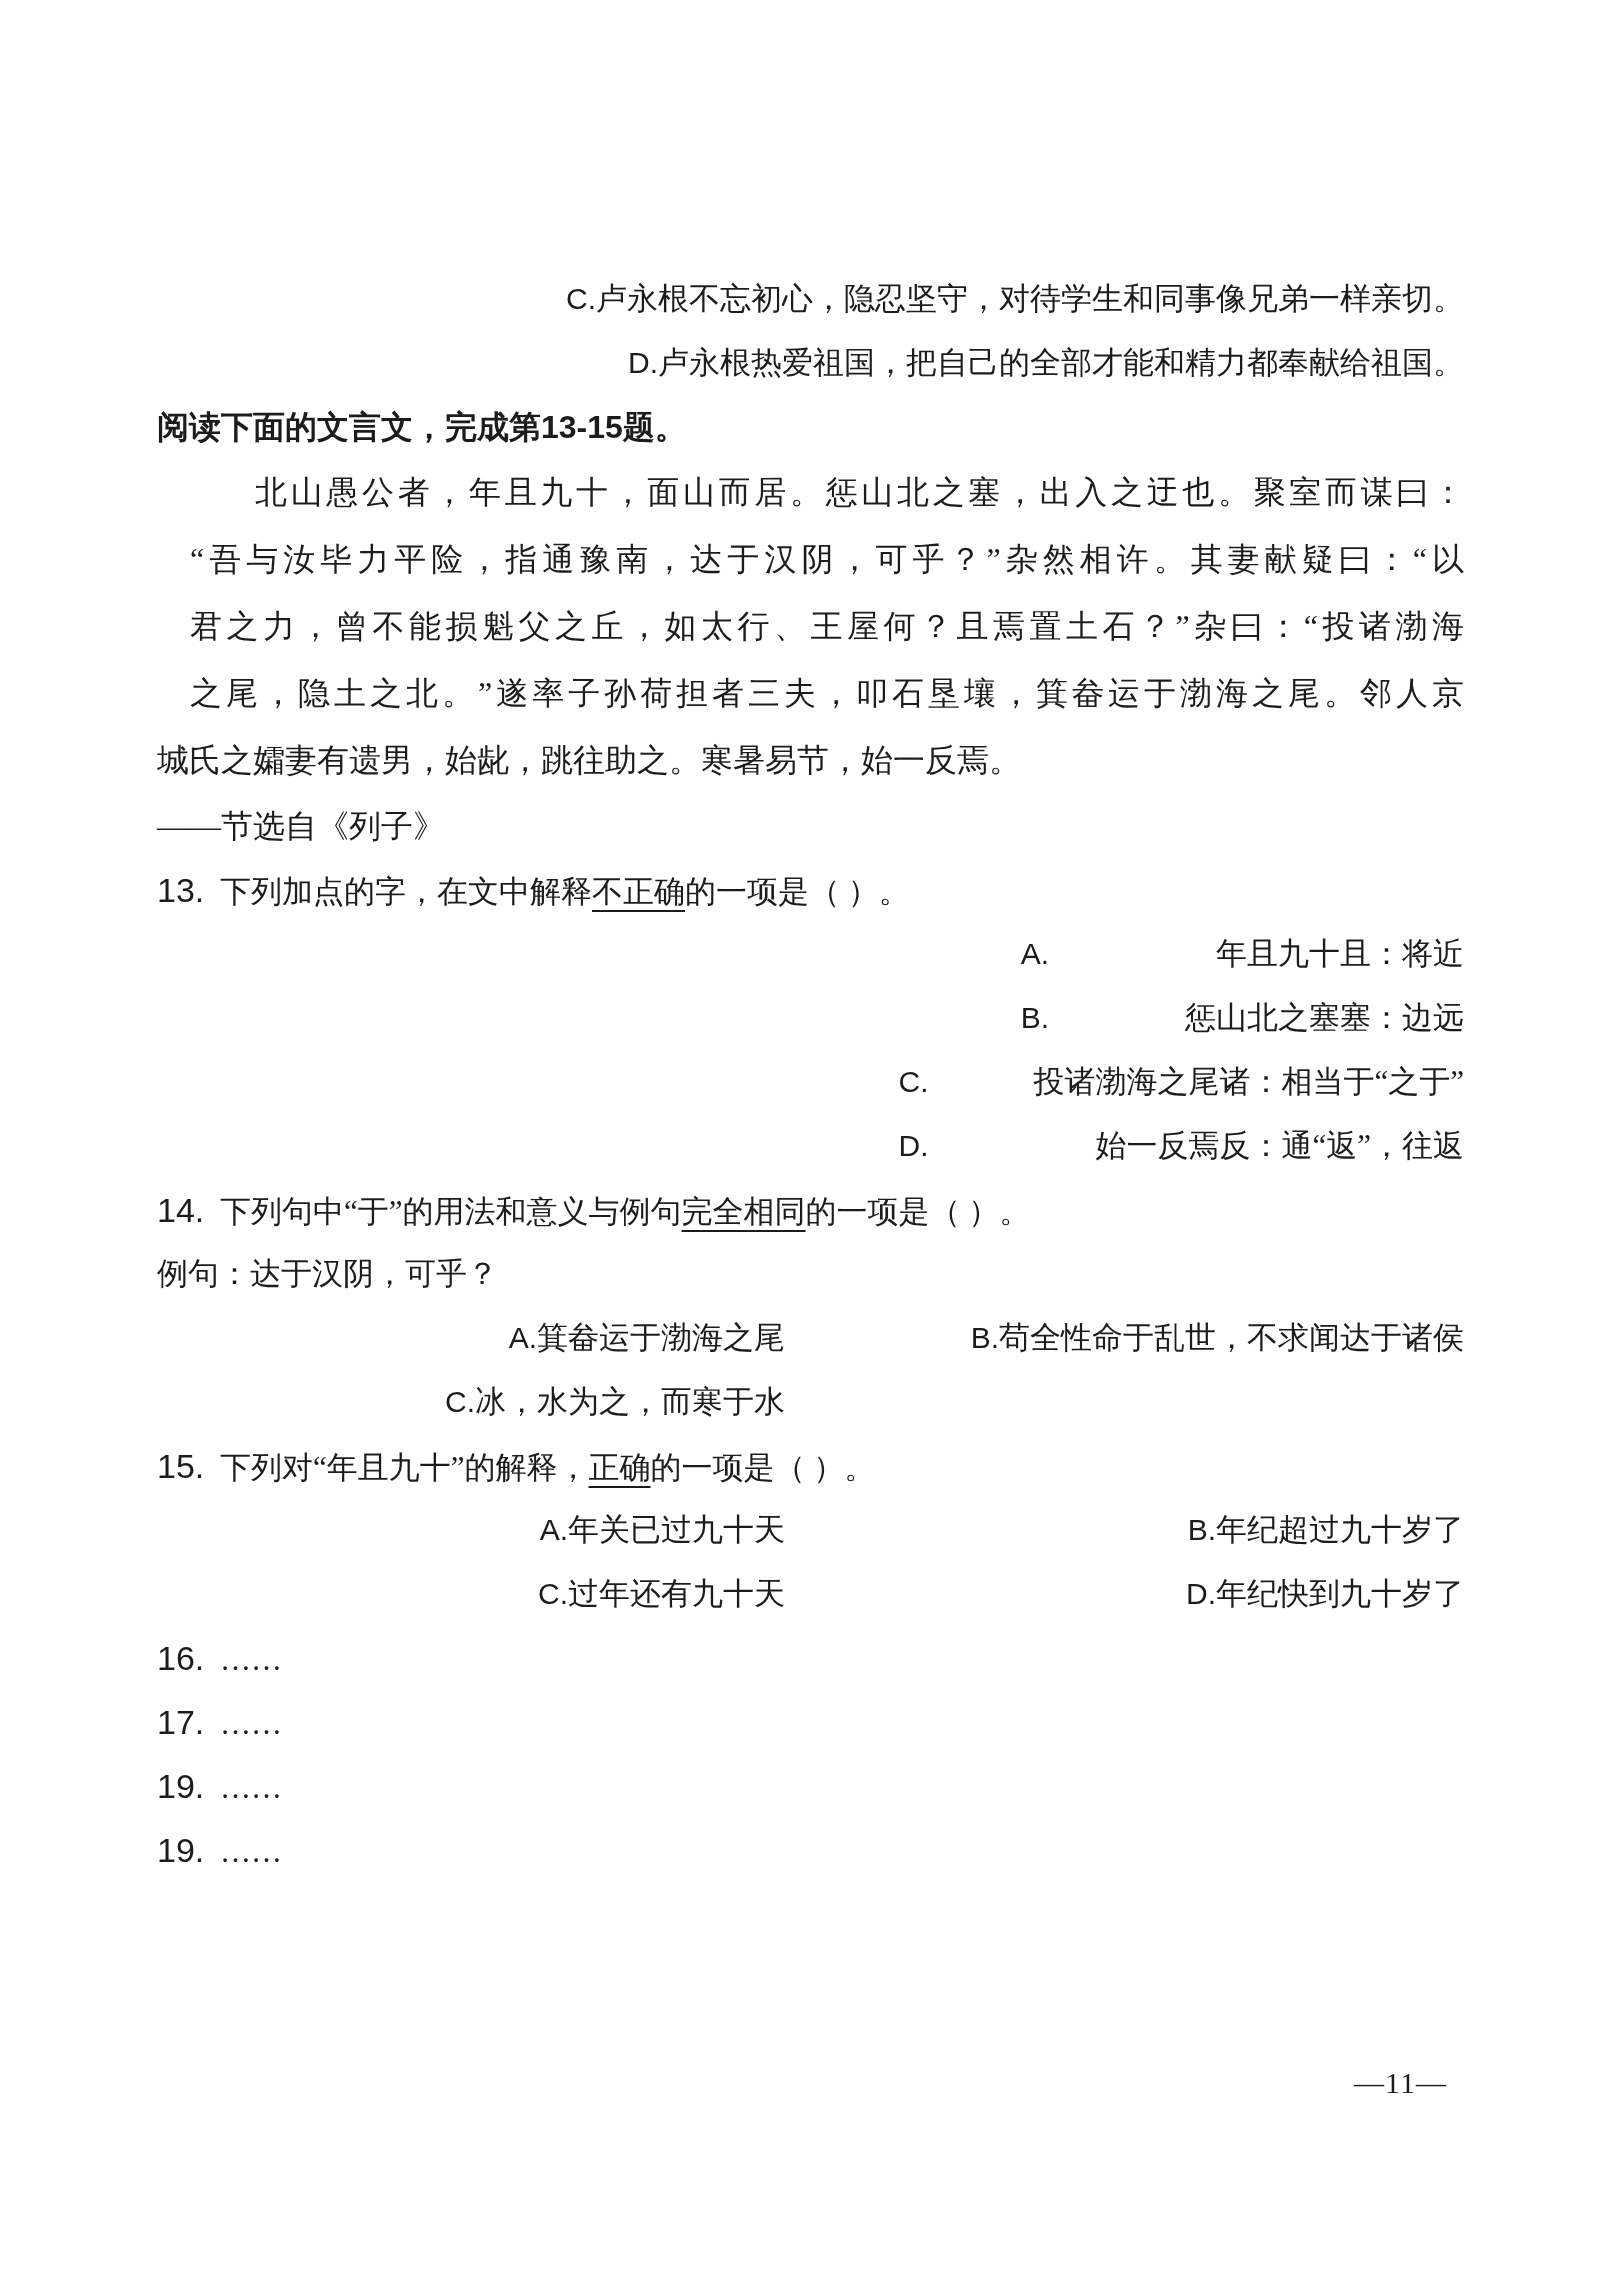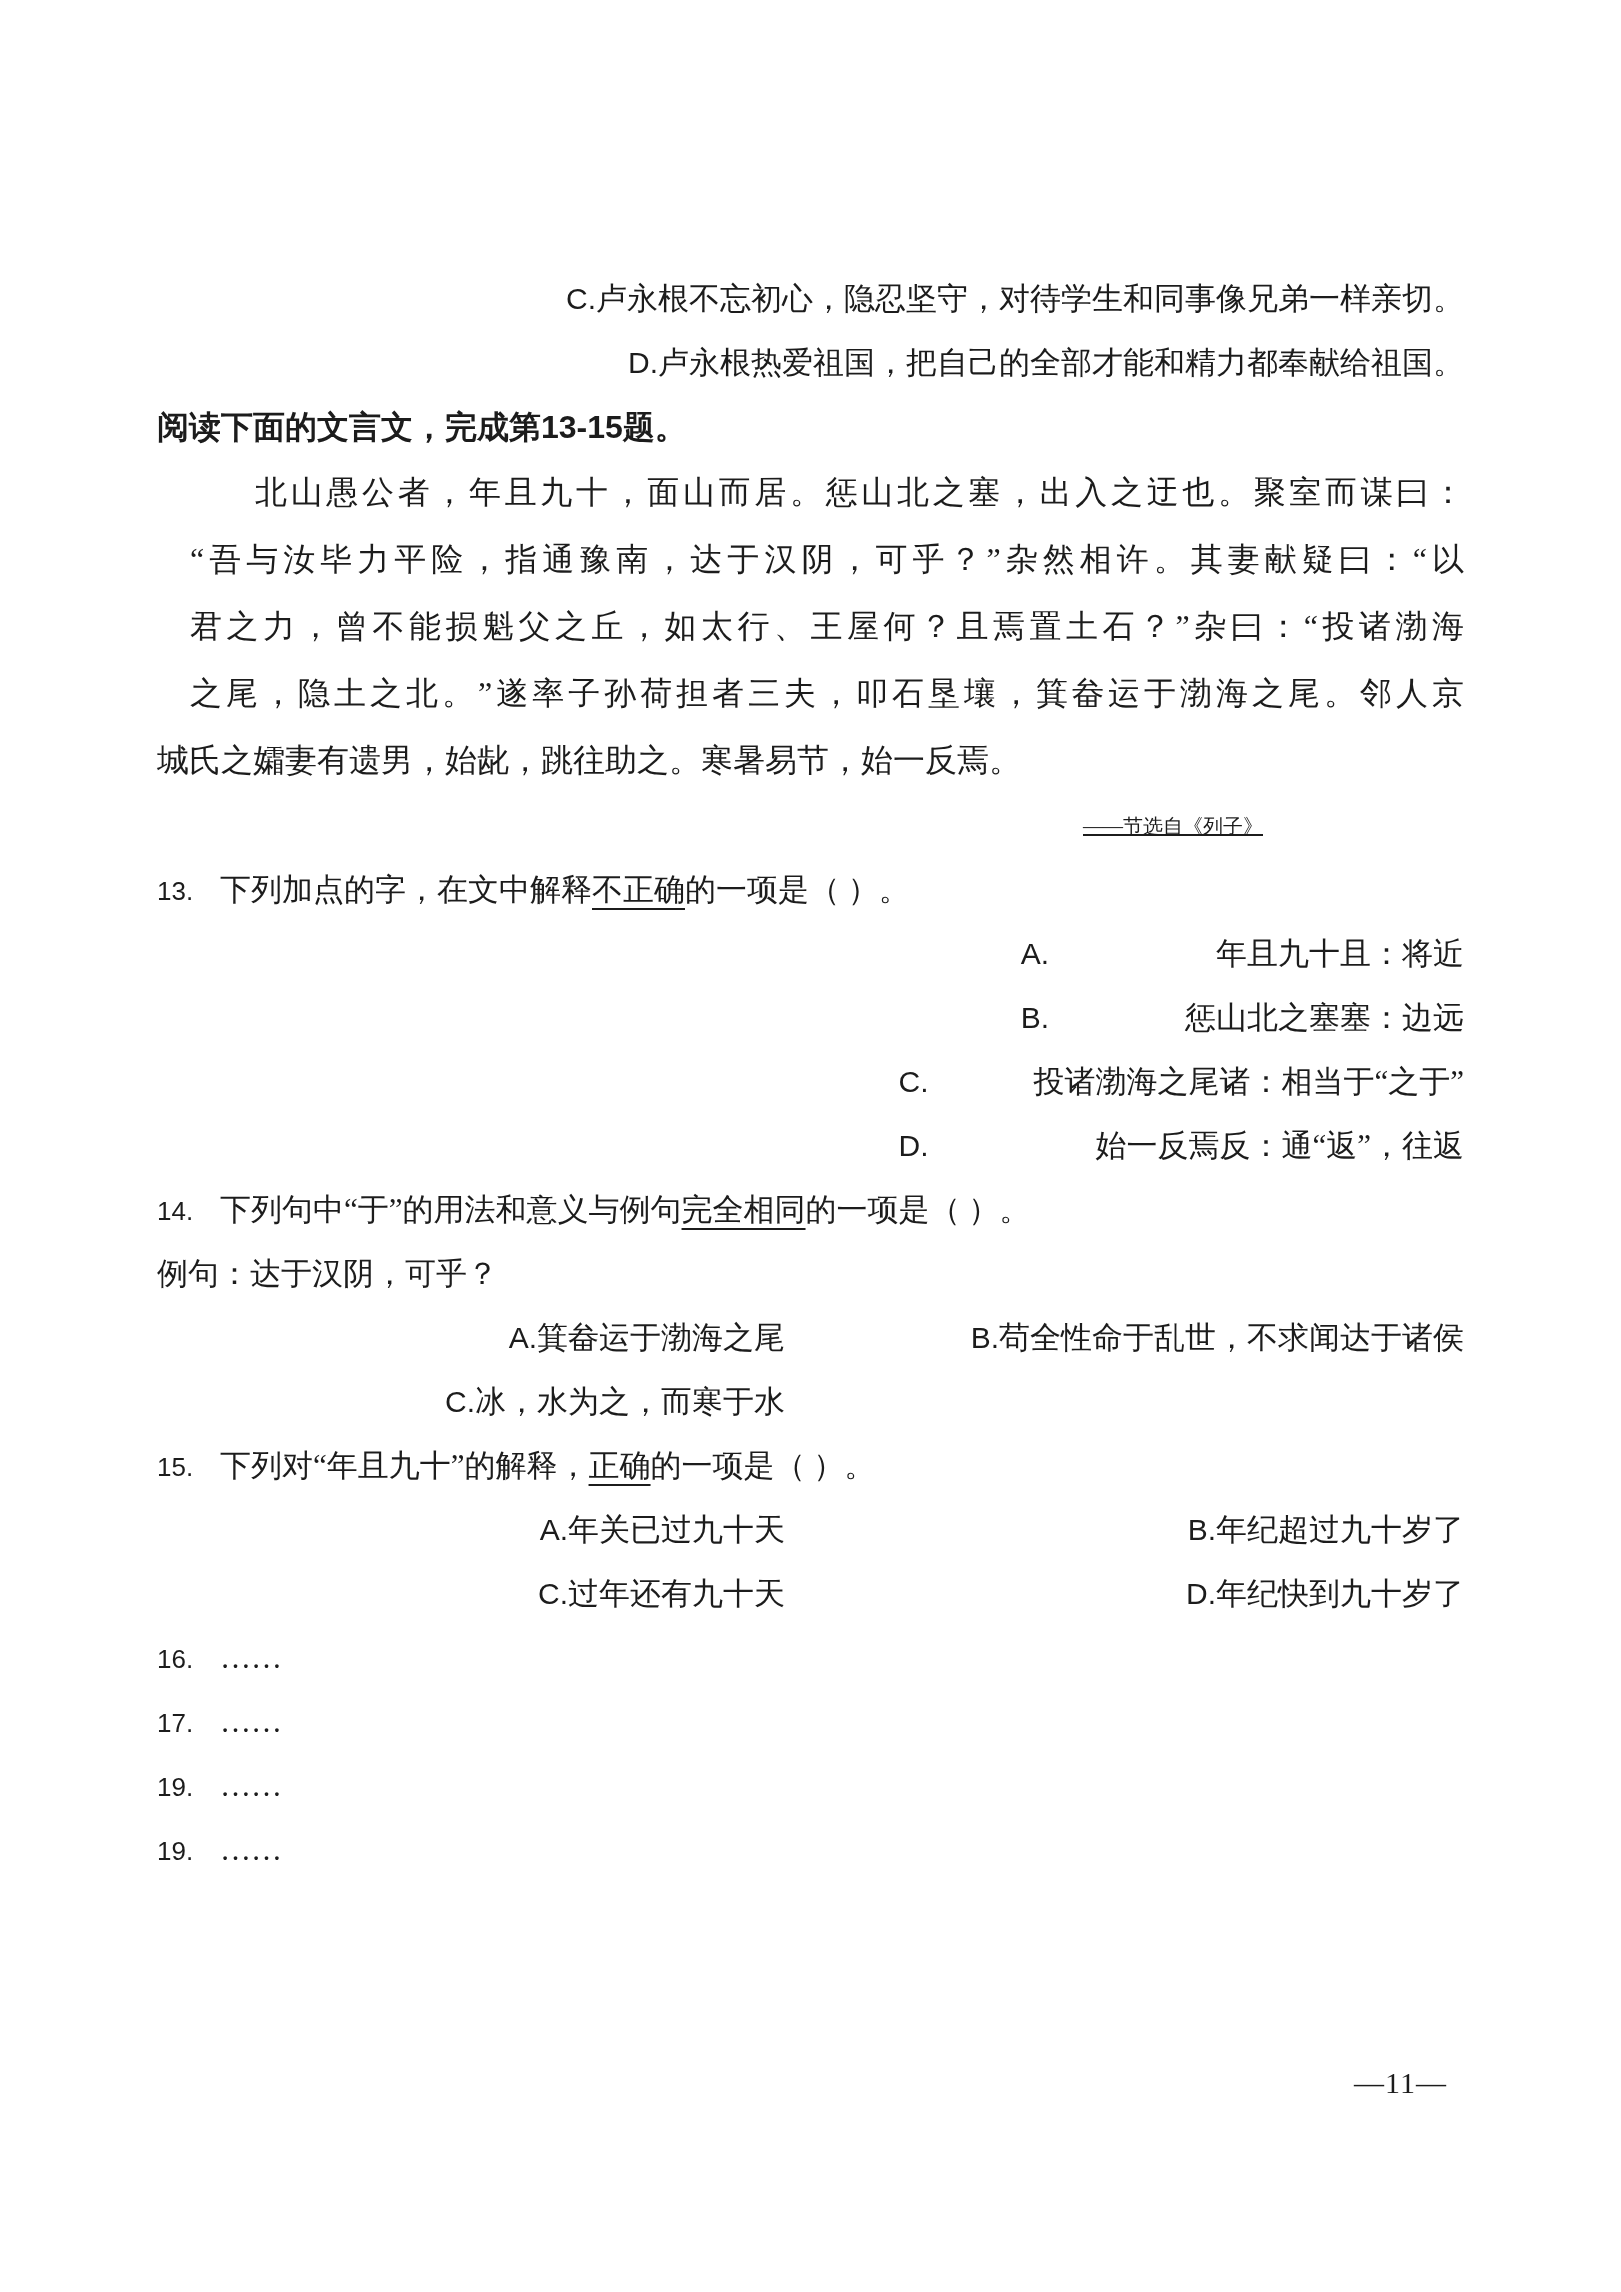--- a/index.html
+++ b/index.html
@@ -32,38 +32,37 @@
     margin-left:33px;
   }
   .indent-first { text-indent:65px; }
   .sans { font-family:"Liberation Sans","DejaVu Sans",sans-serif; }
   .heading {
     font-family:"Liberation Sans","DejaVu Sans",sans-serif;
     font-weight:bold;
     font-size:32px;
   }
   .opt-indent { padding-left:123px;text-align:right; }
-  .q-num { display:inline-block; width:63px; font-size:26px; }
+  .q-num { display:inline-block; width:63px; font-size:34px; }
   .opt-label { display:inline-block; width:57px; font-size:30px; }
   .opt-phrase { display:inline-block; width:291px; }
   .u {
     text-decoration:underline;
     text-underline-offset:7.8px;
     text-decoration-thickness:2px;
   }
   .two-col { display:flex; }
   .col-left { width:505px; }
   .col-right { flex:1; }
   .attribution {
-    text-align:right;
+    text-align:left;
     padding-right:201px;
-    font-size:20px;
+    font-size:32px;
     line-height:64px;
     height:64px;
-    text-decoration:underline;
   }
   .page-number {
     position:absolute;
     top:2066px;
     right:174px;
     font-size:30px;
     letter-spacing:1px;
   }
 </style>
 </head>

